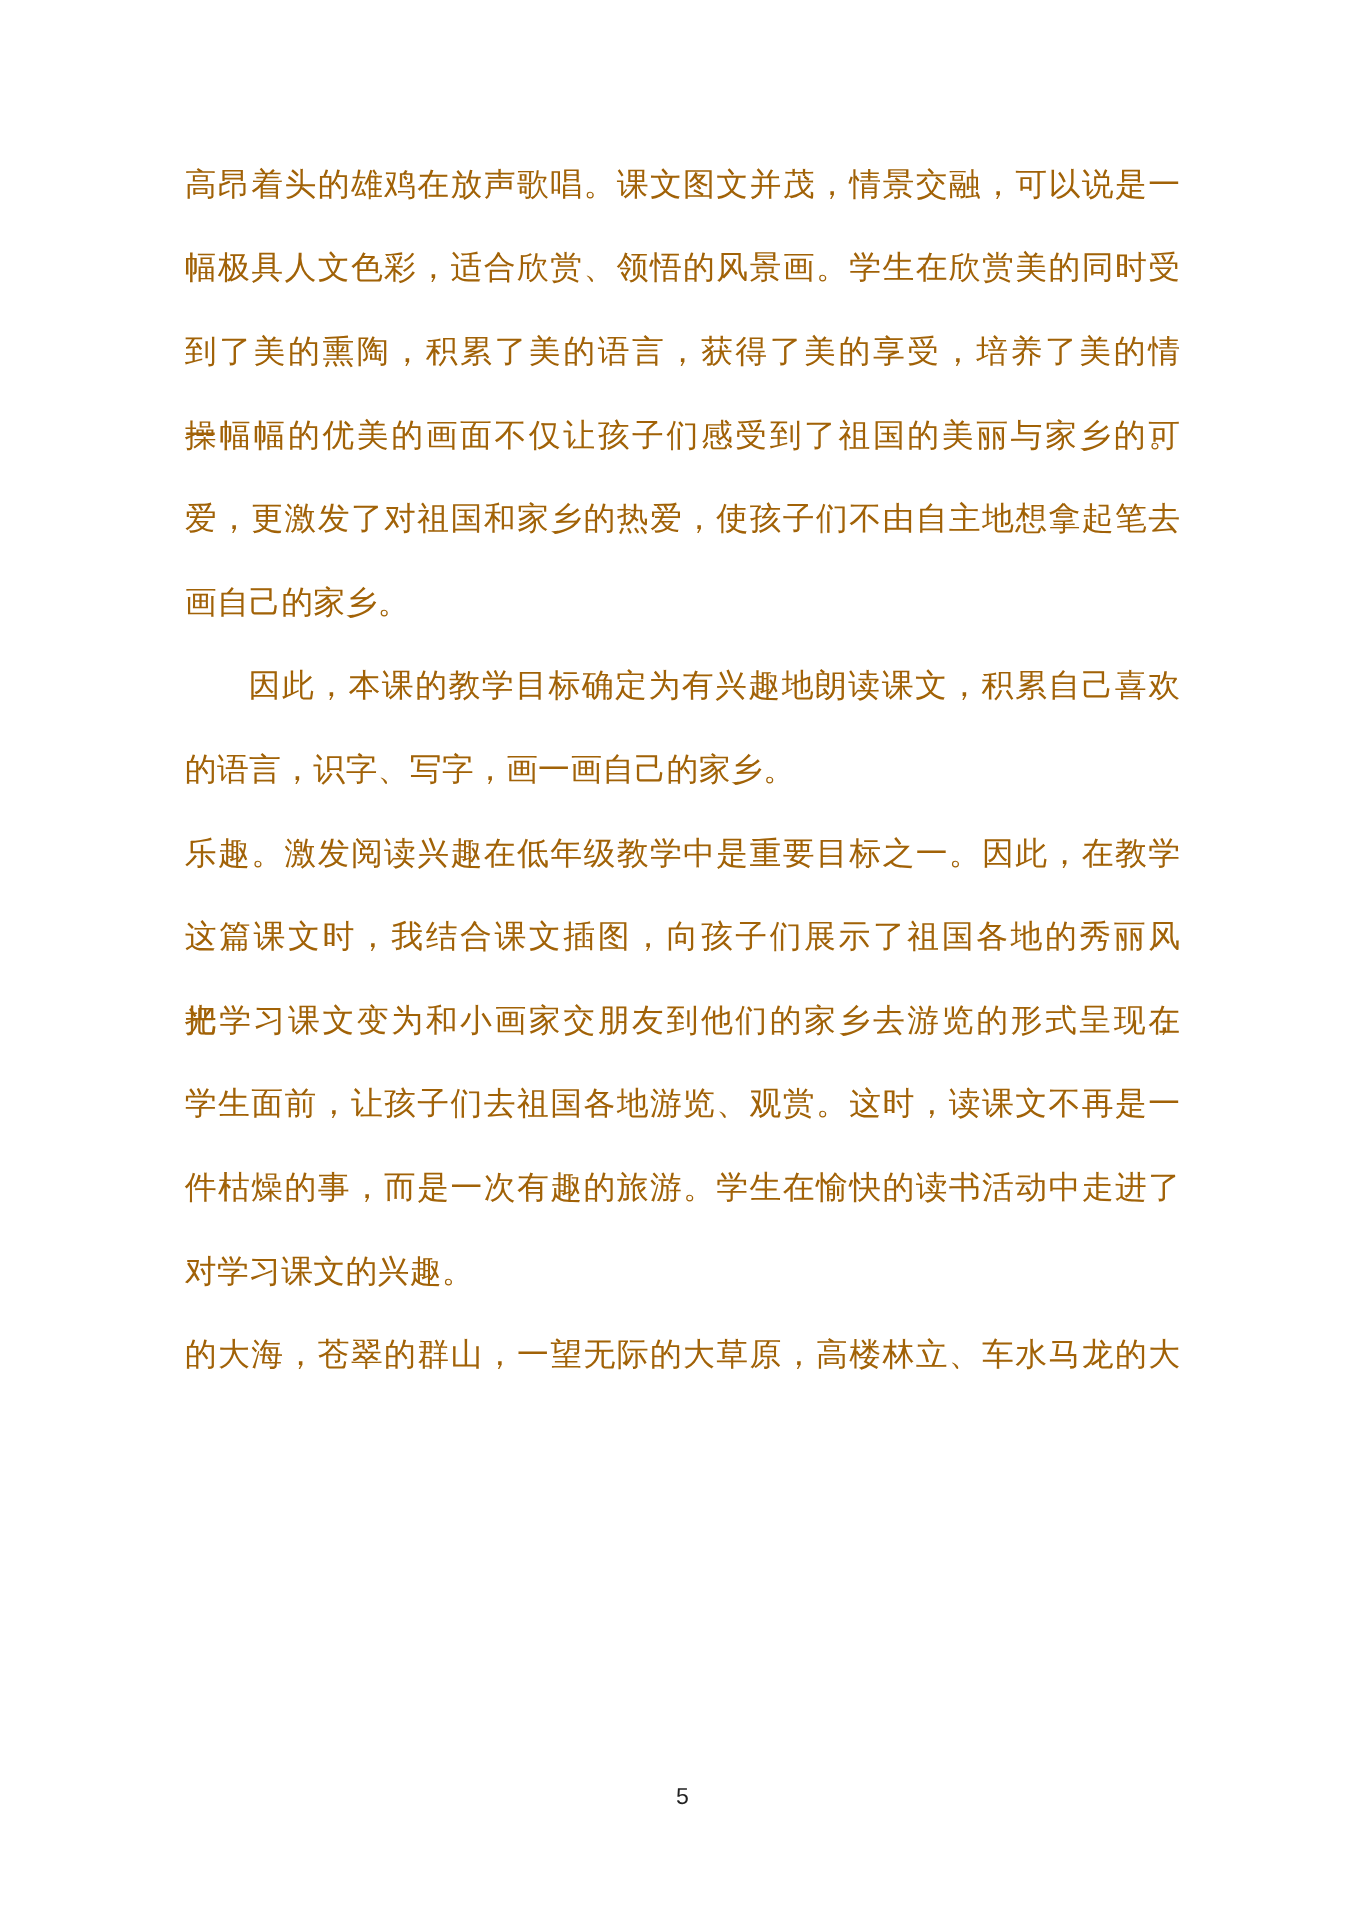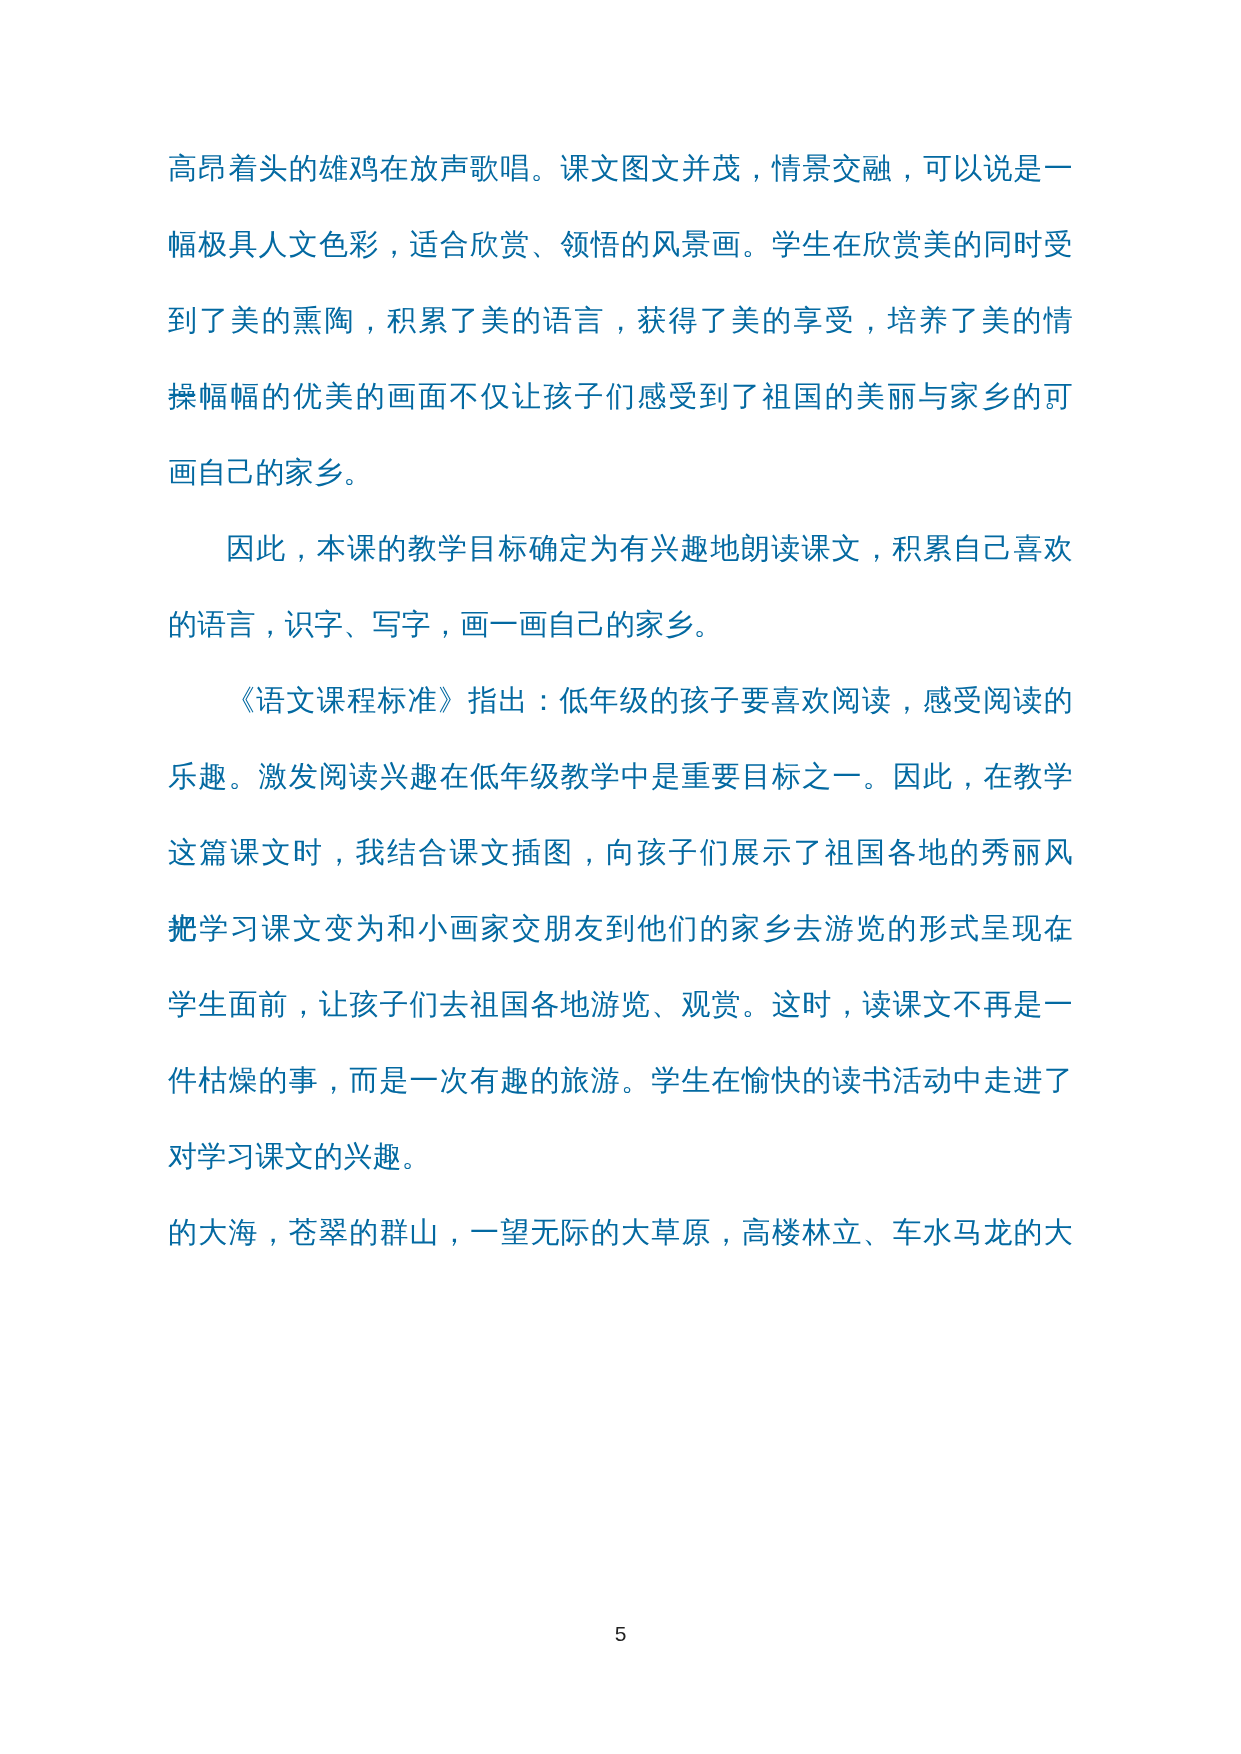--- a/index.html
+++ b/index.html
@@ -50,34 +50,34 @@
   .page-number {
     font-family: "Liberation Sans", "DejaVu Sans", sans-serif;
     font-size: 21px;
     color: #222222;
   }
 </style>
 </head>
 <body>
 
 <div class="page">
-  <div class="text-block" style="color: #0369a1;">
+  <div class="text-block" style="color: #a16207;">
       <div class="paragraph">
         <div class="line fill">高昂着头的雄鸡在放声歌唱。课文图文并茂，情景交融，可以说是一</div>
         <div class="line fill">幅极具人文色彩，适合欣赏、领悟的风景画。学生在欣赏美的同时受</div>
         <div class="line fill">到了美的熏陶，积累了美的语言，获得了美的享受，培养了美的情操。</div>
         <div class="line fill">一幅幅的优美的画面不仅让孩子们感受到了祖国的美丽与家乡的可</div>
+        <div class="line fill">爱，更激发了对祖国和家乡的热爱，使孩子们不由自主地想拿起笔去</div>
         <div class="line">画自己的家乡。</div>
       </div>
       <div class="paragraph">
         <div class="line fill indent">因此，本课的教学目标确定为有兴趣地朗读课文，积累自己喜欢</div>
         <div class="line">的语言，识字、写字，画一画自己的家乡。</div>
       </div>
       <div class="paragraph">
-        <div class="line fill indent">《语文课程标准》指出：低年级的孩子要喜欢阅读，感受阅读的</div>
         <div class="line fill">乐趣。激发阅读兴趣在低年级教学中是重要目标之一。因此，在教学</div>
         <div class="line fill">这篇课文时，我结合课文插图，向孩子们展示了祖国各地的秀丽风光，</div>
         <div class="line fill">把学习课文变为和小画家交朋友到他们的家乡去游览的形式呈现在</div>
         <div class="line fill">学生面前，让孩子们去祖国各地游览、观赏。这时，读课文不再是一</div>
         <div class="line fill">件枯燥的事，而是一次有趣的旅游。学生在愉快的读书活动中走进了</div>
         <div class="line">对学习课文的兴趣。</div>
       </div>
       <div class="paragraph">
         <div class="line fill">的大海，苍翠的群山，一望无际的大草原，高楼林立、车水马龙的大</div>
       </div>

